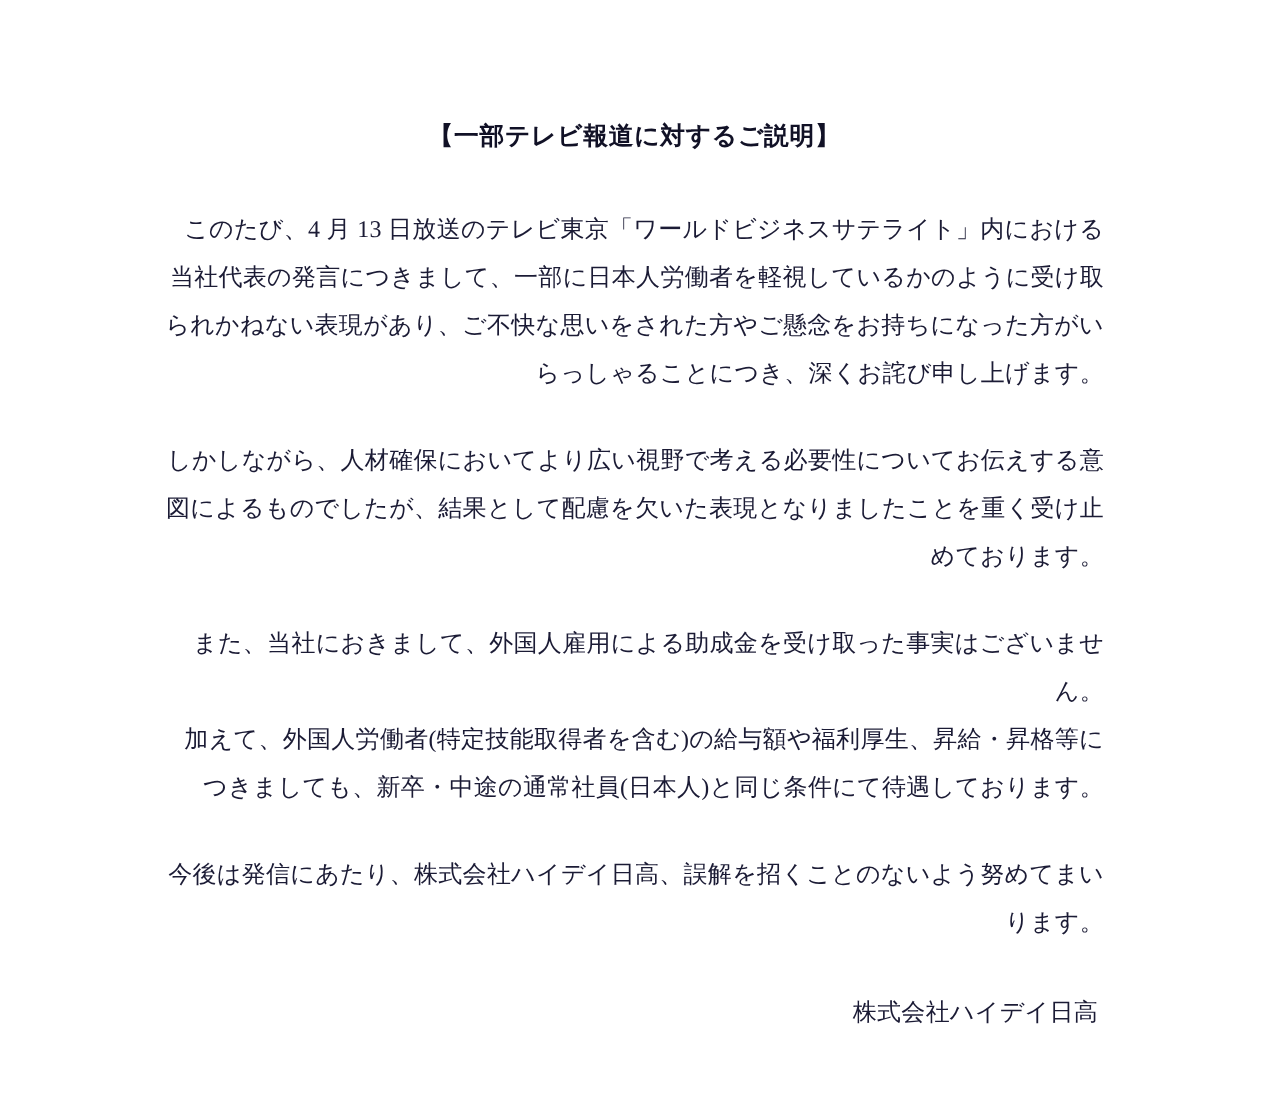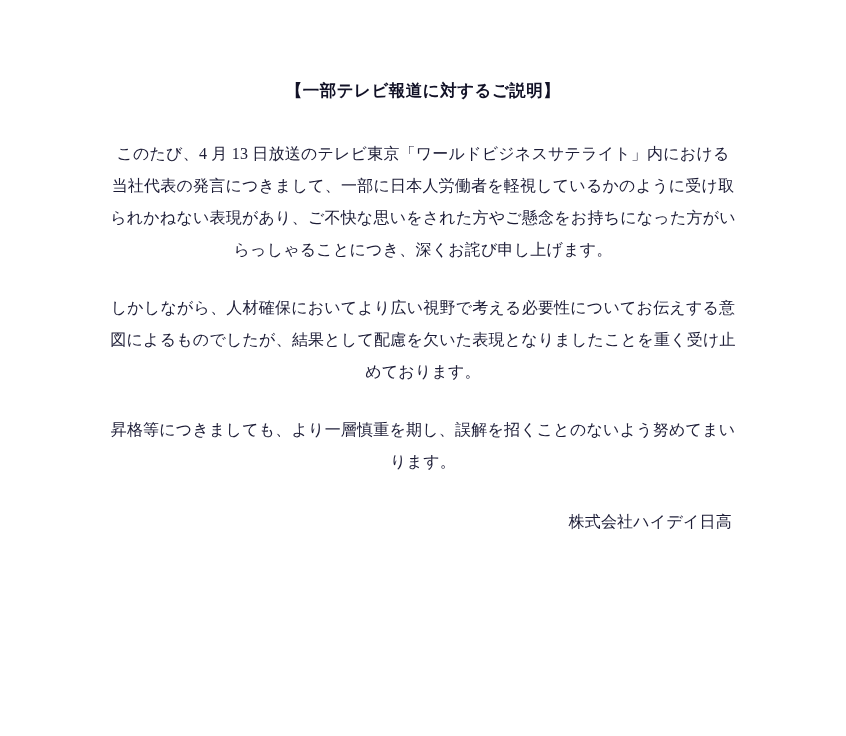--- a/index.html
+++ b/index.html
@@ -28,21 +28,21 @@
     letter-spacing: 0.5px;
     color: #111126;
     margin: 0 0 34px 0;
     line-height: 1.6;
   }
   .para {
     font-size: 16px;
     line-height: 2.0;
     color: #1b1b35;
     margin: 0 0 26px 0;
-    text-align: center;
+    text-align: right;
     letter-spacing: 0.2px;
   }
   .para.tight {
     margin-bottom: 0;
   }
   .para-block {
     margin: 0 0 26px 0;
   }
   .signature {
     margin-top: 28px;
@@ -59,21 +59,23 @@
 
 <div class="page">
 
   <h1 class="doc-title">【一部テレビ報道に対するご説明】</h1>
 
   <p class="para">このたび、4 月 13 日放送のテレビ東京「ワールドビジネスサテライト」内における当社代表の発言につきまして、一部に日本人労働者を軽視しているかのように受け取られかねない表現があり、ご不快な思いをされた方やご懸念をお持ちになった方がいらっしゃることにつき、深くお詫び申し上げます。</p>
 
   <p class="para">しかしながら、人材確保においてより広い視野で考える必要性についてお伝えする意図によるものでしたが、結果として配慮を欠いた表現となりましたことを重く受け止めております。</p>
 
   <div class="para-block">
+    <p class="para tight">また、当社におきまして、外国人雇用による助成金を受け取った事実はございません。</p>
+    <p class="para tight">加えて、外国人労働者(特定技能取得者を含む)の給与額や福利厚生、昇給・昇格等につきましても、新卒・中途の通常社員(日本人)と同じ条件にて待遇しております。</p>
   </div>
 
   <div class="para-block">
-    <p class="para tight">昇格等につきましても、より一層慎重を期し、誤解を招くことのないよう努めてまいります。</p>
+    <p class="para tight">今後は発信にあたり、株式会社ハイデイ日高、誤解を招くことのないよう努めてまいります。</p>
   </div>
 
   <div class="signature">株式会社ハイデイ日高</div>
 
 </div>
 
 </body></html>

